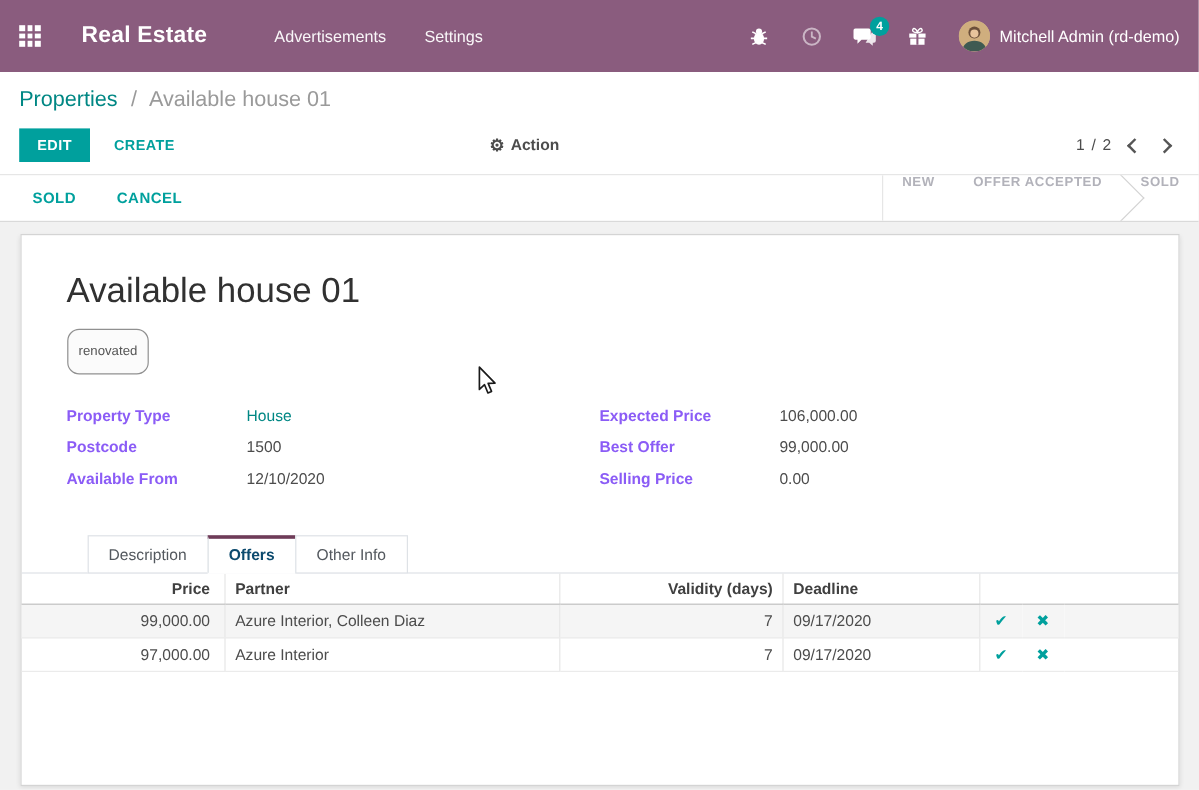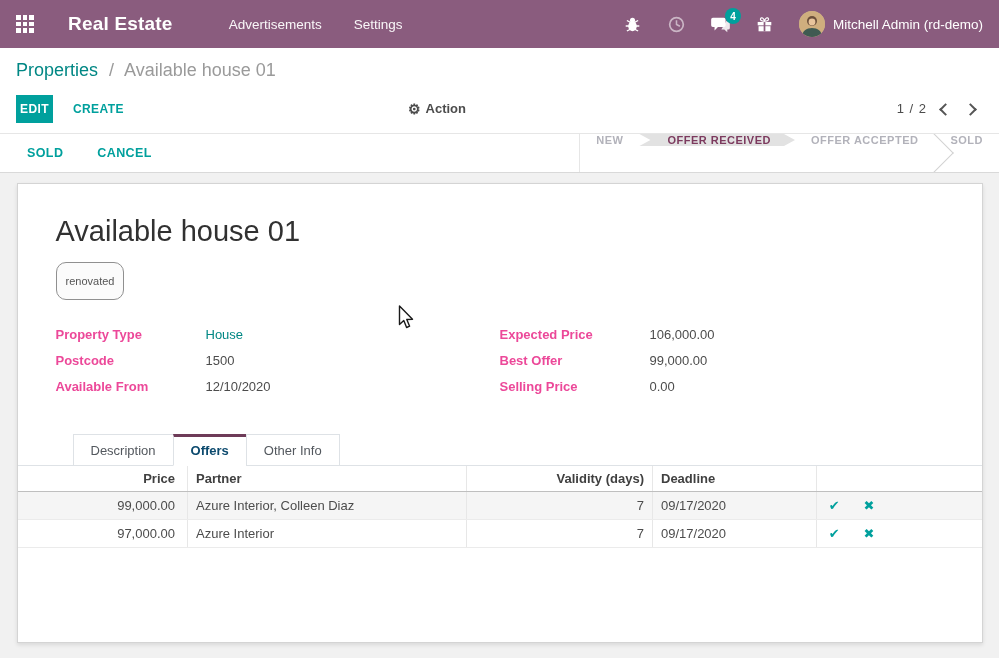--- a/index.html
+++ b/index.html
@@ -1,19 +1,19 @@
 <!DOCTYPE html>
 <html><head>
 <meta charset="utf-8">
 <style>
   * { margin:0; padding:0; box-sizing:border-box; }
   html,body { width:999px; height:658px; font-family:"Liberation Sans", sans-serif; background:#f1f1f1; overflow:hidden; }
 
   
-  .navbar { height:48px; background:#8a5c7e; display:flex; align-items:center; color:#fff; padding:0 16px; }
+  .navbar { height:60px; background:#8a5c7e; display:flex; align-items:center; color:#fff; padding:0 16px; }
   .apps-grid { width:18px; height:18px; display:grid; grid-template-columns:repeat(3,1fr); gap:2px; cursor:pointer; }
   .apps-grid span { background:#fff; width:4.5px; height:4.5px; }
   .app-name { font-size:19px; font-weight:bold; margin-left:34px; letter-spacing:0.2px; cursor:pointer; }
   .nav-menus { display:flex; margin-left:56px; gap:32px; font-size:13.5px; }
   .nav-menus div { cursor:pointer; opacity:0.95; }
   .nav-right { margin-left:auto; display:flex; align-items:center; gap:24px; }
   .nav-icon { width:20px; height:20px; display:flex; align-items:center; justify-content:center; cursor:pointer; position:relative; }
   .nav-icon svg { display:block; }
   .badge { position:absolute; top:-6px; right:-10px; background:#00a09d; color:#fff; font-size:10px; font-weight:bold;
            min-width:16px; height:16px; border-radius:8px; display:flex; align-items:center; justify-content:center; padding:0 4px; }
@@ -22,21 +22,21 @@
   .user-name { font-size:13.5px; }
 
   
   .control-panel { background:#fff; padding:12px 16px 10px; }
   .breadcrumb { font-size:18px; margin-bottom:13px; }
   .breadcrumb .bc-link { color:#008784; cursor:pointer; }
   .breadcrumb .bc-sep { color:#9a9a9a; margin:0 6px; }
   .breadcrumb .bc-current { color:#9a9a9a; }
   .cp-buttons { display:flex; align-items:center; position:relative; height:29px; }
   .btn-primary { background:#00a09d; color:#fff; border:none; font-size:12px; font-weight:bold; letter-spacing:0.4px;
-                 padding:7px 4px; cursor:pointer; font-family:inherit; }
+                 padding:7px 15px; cursor:pointer; font-family:inherit; }
   .btn-link { background:none; border:none; color:#00a09d; font-size:12px; font-weight:bold; letter-spacing:0.4px;
               padding:7px 14px; margin-left:6px; cursor:pointer; font-family:inherit; }
   .action-menu { position:absolute; left:392px; display:flex; align-items:center; gap:5px; color:#4c4c4c;
                  font-size:13px; font-weight:bold; cursor:pointer; }
   .gear-glyph { font-size:14px; }
   .pager { margin-left:auto; display:flex; align-items:center; gap:6px; color:#4c4c4c; font-size:13px; }
   .pager-count { letter-spacing:1px; }
   .chev-btn { width:22px; height:22px; position:relative; cursor:pointer; }
   .chev-btn::before { content:''; position:absolute; top:7px; left:8px; width:7px; height:7px;
                       border-top:2px solid #555; border-right:2px solid #555; }
@@ -61,21 +61,21 @@
   .content { background:#f1f1f1; padding-top:10px; height:488px; }
   .sheet { width:966px; margin:0 auto; background:#fff; border:1px solid #d4d4d4; height:460px;
            box-shadow:0 2px 4px rgba(0,0,0,0.1); position:relative; }
   .sheet-pad { padding:0 38px; }
   .record-title { font-size:29px; color:#313131; margin-top:31px; font-weight:400; }
   .tag-pill { display:inline-block; margin-top:14px; font-size:11px; color:#555; border:1px solid #909090;
               border-radius:10px; padding:12px 9px; background:#fbfbfb; }
   .fields { display:flex; margin-top:27px; }
   .field-col { width:50%; }
   .field-row { display:flex; margin-bottom:11px; font-size:13px; }
-  .field-label { width:150px; font-weight:bold; color:#ec4899; flex:none; }
+  .field-label { width:150px; font-weight:bold; color:#8b5cf6; flex:none; }
   .field-value { color:#4c4c4c; }
   .field-value.link { color:#008784; cursor:pointer; }
 
   
   .tabs { display:flex; margin-top:29px; padding-left:55px; border-bottom:1px solid #dee2e6; }
   .tab { font-size:13px; color:#53585e; padding:8px 17px 7px; border:1px solid #dee2e6; background:#fff;
          cursor:pointer; margin-bottom:-1px; border-bottom:1px solid #dee2e6; }
   .tab + .tab { margin-left:-1px; }
   .tab.active { border-top:3px solid #6e3b58; border-bottom-color:#fff; font-weight:bold; color:#0c4a6e; padding-top:6px; }
 
@@ -181,21 +181,20 @@
   </div>
 </div>
 
 <div class="statusbar">
   <div class="sb-buttons">
     <button class="sb-btn">SOLD</button>
     <button class="sb-btn">CANCEL</button>
   </div>
   <div class="sb-steps">
     <div class="step">NEW</div>
-    <div class="step active">OFFER RECEIVED</div>
     <div class="step">OFFER ACCEPTED</div>
     <div class="step-sep"></div>
     <div class="step">SOLD</div>
   </div>
 </div>
 
 <div class="content">
   <div class="sheet">
     <div class="sheet-pad">
       <h1 class="record-title">Available house 01</h1>

